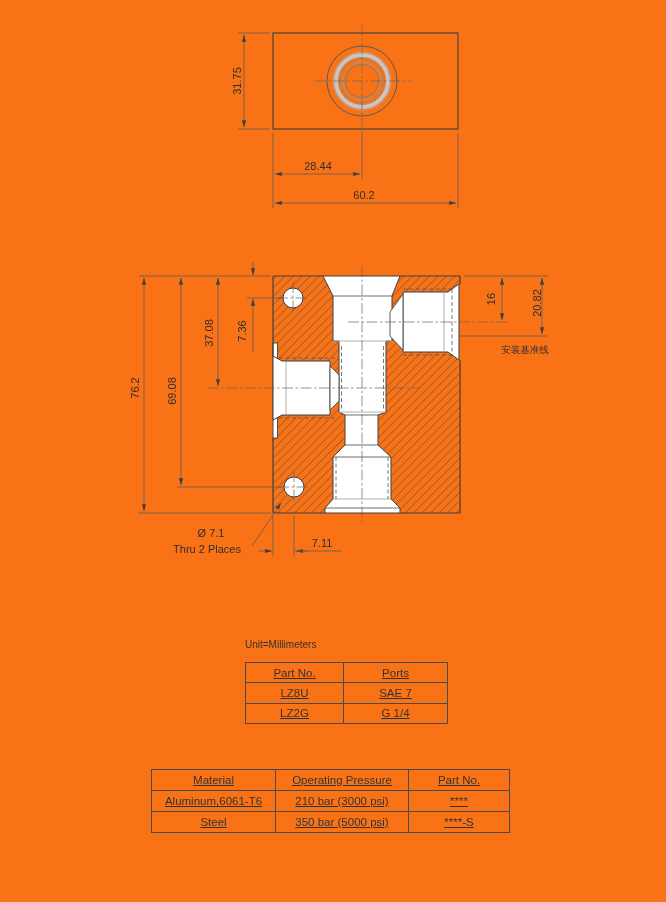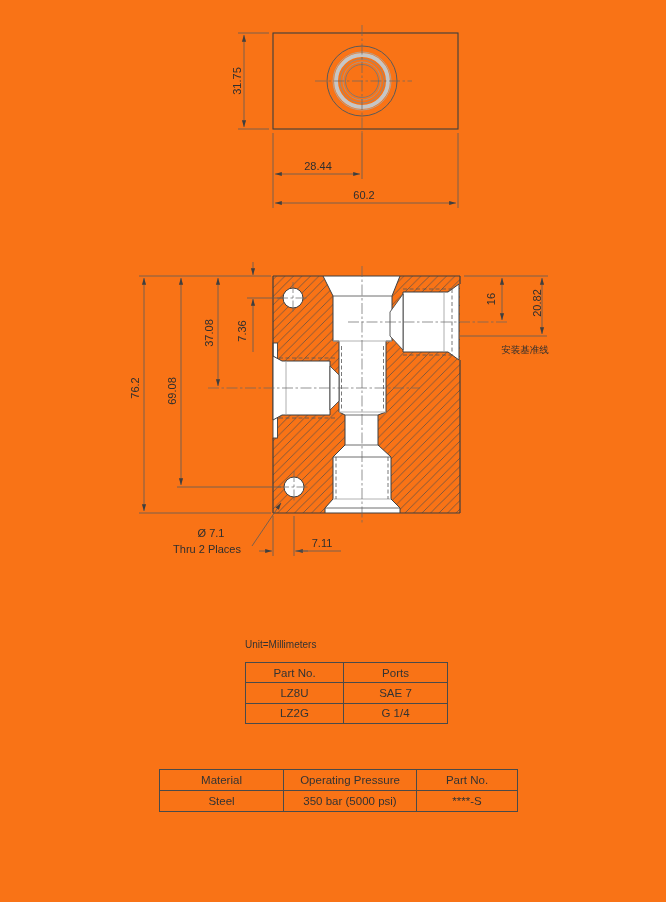--- a/index.html
+++ b/index.html
@@ -3,26 +3,26 @@
 <meta charset="utf-8">
 <style>
   html,body{margin:0;padding:0;background:#fff;}
   #canvas{position:relative;width:666px;height:902px;background:#f97316;overflow:hidden;
           font-family:"Liberation Sans",sans-serif;}
   #drawing{position:absolute;left:0;top:0;}
   .dim-text{font-family:"Liberation Sans",sans-serif;font-size:11px;fill:#2f2f2f;}
   .cjk-text{font-family:"Liberation Sans","DejaVu Sans",sans-serif;font-size:9.5px;fill:#2f2f2f;}
   .note{position:absolute;left:245px;top:639px;font-size:10px;color:#333;}
   table.dwg{position:absolute;border-collapse:collapse;table-layout:fixed;
-            font-size:11.5px;color:#333;}
+            font-size:11.5px;color:#333;text-decoration:underline;}
   table.dwg td{border:1px solid #4a4a4a;text-align:center;vertical-align:middle;
                padding:0;overflow:hidden;white-space:nowrap;}
   #ports-table{left:245px;top:662px;width:200px;}
   #ports-table td{height:19.3px;}
-  #specs-table{left:159px;top:769px;width:355px;}
+  #specs-table{left:151px;top:769px;width:355px;}
   #specs-table td{height:20px;}
 </style>
 </head>
 <body>
 
 <div id="canvas">
 
 <svg id="drawing" width="666" height="902" viewBox="0 0 666 902" xmlns="http://www.w3.org/2000/svg">
   <defs>
     <pattern id="hatch" width="8.5" height="8.5" patternUnits="userSpaceOnUse">
@@ -227,20 +227,25 @@
     </table>
 
 <table class="dwg" id="specs-table">
   <tbody>
         <tr>
     <td style="width:123px">Material</td>
     <td style="width:132px">Operating Pressure</td>
     <td style="width:100px">Part No.</td>
   </tr>
   <tr>
+    <td>Aluminum,6061-T6</td>
+    <td>210 bar (3000 psi)</td>
+    <td>****</td>
+  </tr>
+  <tr>
     <td>Steel</td>
     <td>350 bar (5000 psi)</td>
     <td>****-S</td>
   </tr>
 </tbody>
     </table>
 
 </div>
 
 </body></html>

